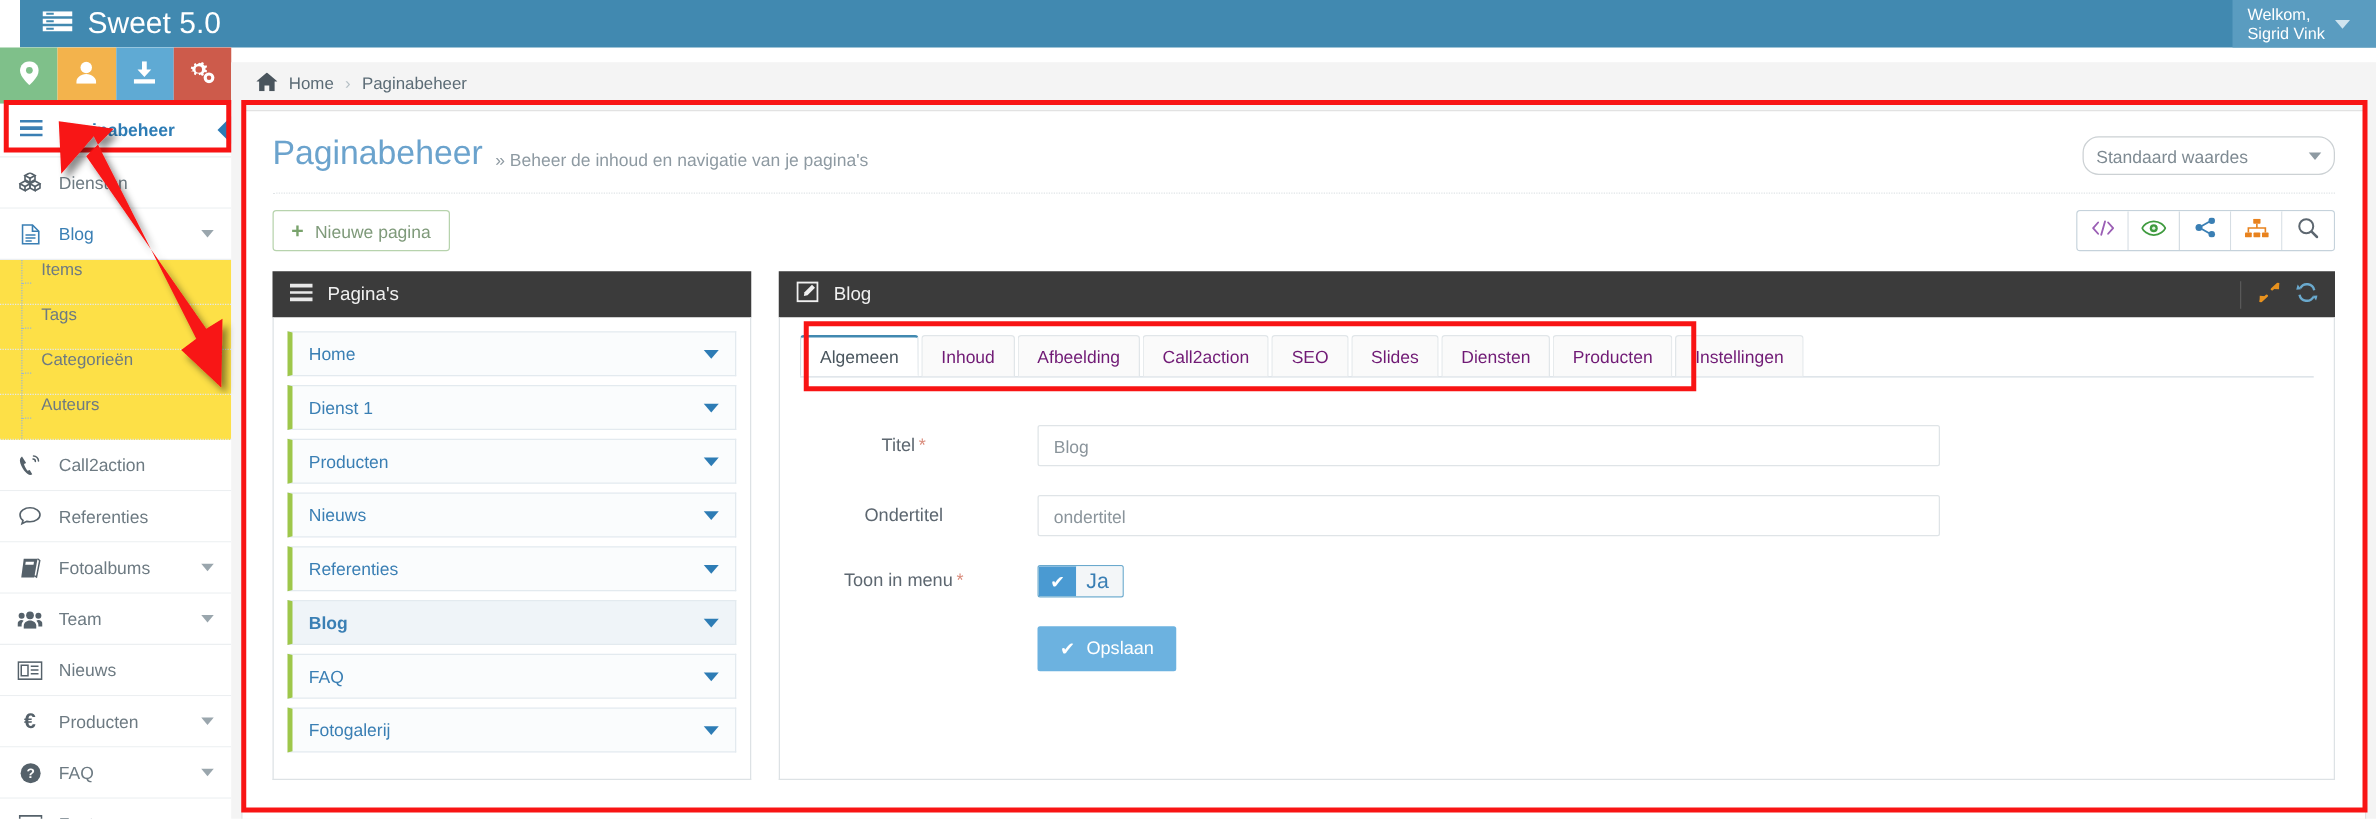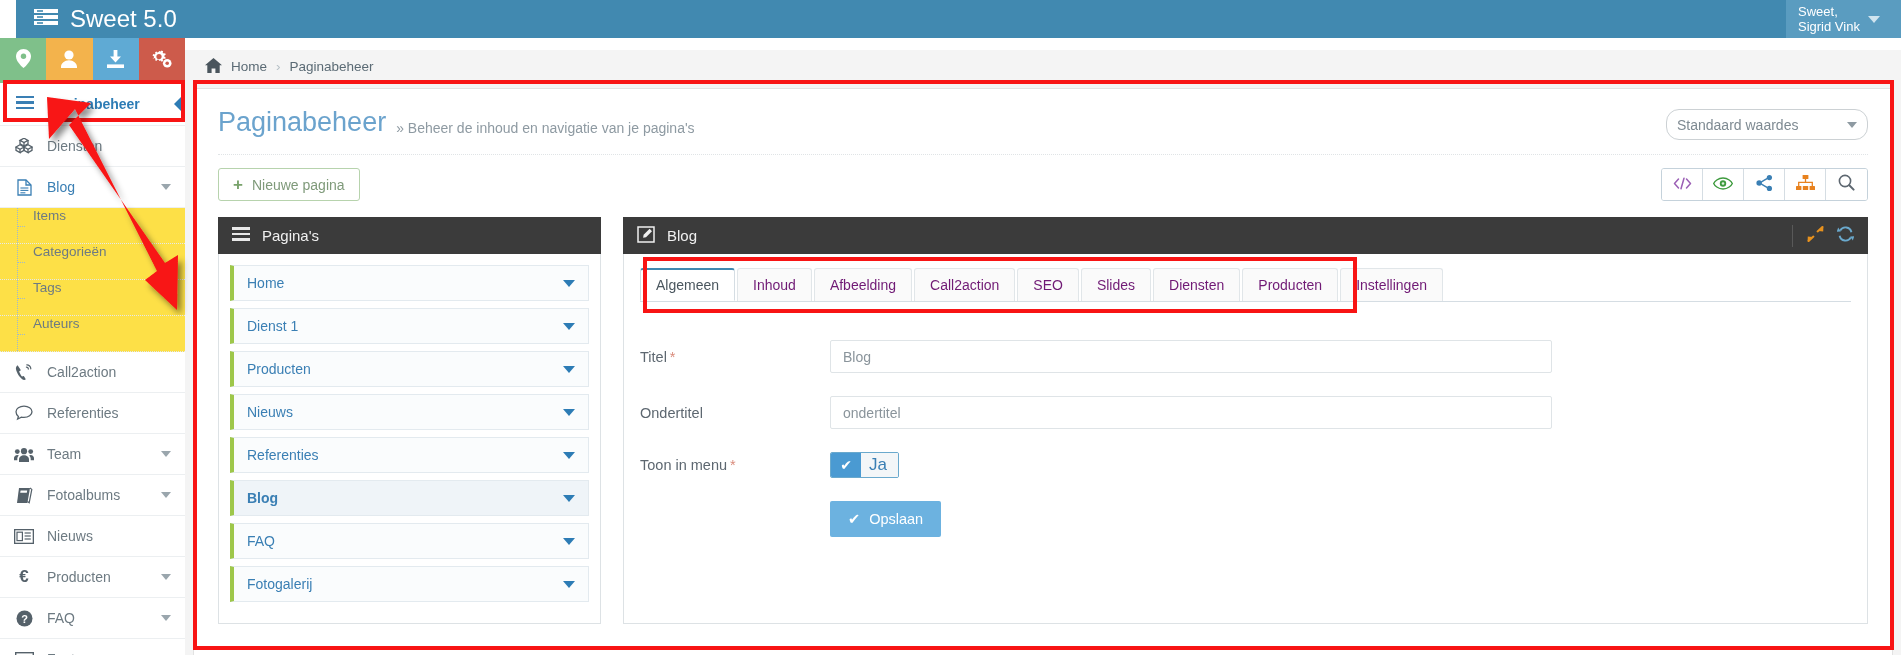--- a/index.html
+++ b/index.html
@@ -196,21 +196,21 @@
   }
   .tab.active {
     background: #ffffff; color: #4a565e;
     border: 1px solid #d5dde3; border-top: 2px solid #4189b0;
     border-bottom: 1px solid #fff; margin-bottom: -1px;
   }
 
   .form { padding: 38px 0 0 0; }
   .form-row { display: flex; align-items: center; margin-bottom: 23px; }
   .form-label {
-    width: 190px; text-align: left; padding-right: 24px;
+    width: 190px; text-align: center; padding-right: 24px;
     font-size: 14.5px; color: #5d6770;
   }
   .req { color: #d98a7a; margin-left: 3px; }
   .form-input {
     width: 722px; height: 33px; border: 1px solid #dfe4e7; background: #fff;
     display: flex; align-items: center; padding: 0 12px;
     font-size: 14px; color: #8a949b; border-radius: 2px;
   }
   .toggle {
     display: flex; align-items: center; height: 26px;
@@ -254,21 +254,21 @@
             <rect x="3" y="1.2" width="6" height="1.6"></rect>
         <rect x="3" y="7.2" width="6" height="1.6"></rect>
             <rect x="3" y="13.2" width="6" height="1.6"></rect>
           </g>
       </svg>
     </span>
     <span>Sweet 5.0</span>
   </div>
   <div class="user-box">
     <div>
-      <div>Sweet,</div>
+      <div>Welkom,</div>
       <div>Sigrid Vink</div>
     </div>
     <span class="user-caret"></span>
   </div>
 </div>
 
 <div class="sidebar">
 
   <div class="quick-actions">
     <div class="qa qa-green">
@@ -350,24 +350,24 @@
           </g>
         </svg>
     </span>
     <span class="si-label">Blog</span>
     <span class="chev"></span>
   </div>
   <div class="side-sub">
     <span>Items</span>
   </div>
   <div class="side-sub">
+    <span>Tags</span>
+  </div>
+  <div class="side-sub">
     <span>Categorieën</span>
-  </div>
-  <div class="side-sub">
-    <span>Tags</span>
   </div>
   <div class="side-sub">
     <span>Auteurs</span>
   </div>
 
   <div class="side-item">
     <span class="si-icon">
       <svg width="18" height="17" viewBox="0 0 18 17">
           <path fill="#55616a" d="M2.6 1.2C1.4 2 .6 3.4 1 5.3c.7 3.7 3.6 8 6.2 9.9 1.3 1 2.8.9 3.6.1l-2-3.4-1.8.7C5.8 11.1 4.6 9 4.2 7.2l1.7-.9z"></path>
           <g fill="none" stroke="#55616a" stroke-width="1.2" stroke-linecap="round">
@@ -379,48 +379,48 @@
     <span class="si-label">Call2action</span>
   </div>
 
   <div class="side-item">
     <span class="si-icon">
       <svg width="18" height="16" viewBox="0 0 18 16">
           <path fill="none" stroke="#55616a" stroke-width="1.3" d="M9 1.2c4.4 0 8 2.5 8 5.6s-3.6 5.6-8 5.6c-.9 0-1.8-.1-2.6-.3L2.6 14l.8-2.6C2 10.3 1 8.7 1 6.8c0-3.1 3.6-5.6 8-5.6z"></path>
         </svg>
     </span>
     <span class="si-label">Referenties</span>
+  </div>
+
+  <div class="side-item">
+    <span class="si-icon">
+      <svg width="17" height="17" viewBox="0 0 17 17">
+          <path fill="#55616a" d="M3 1h11l-2.6 15H1z"></path>
+          <path fill="#fff" d="M4.6 3.4h6.6l-.4 2.4H4.2z"></path>
+          <path fill="none" stroke="#55616a" stroke-width="1.2" d="M14 1l1.8 1.4-2.6 13.3-1.8-1.2"></path>
+        </svg>
+    </span>
+    <span class="si-label">Fotoalbums</span>
+    <span class="chev"></span>
   </div>
 
   <div class="side-item">
     <span class="si-icon">
       <svg width="20" height="15" viewBox="0 0 20 15">
           <g fill="#55616a">
         <circle cx="10" cy="4.2" r="3.1"></circle>
             <path d="M10 8.3c-2.8 0-5 1.9-5 4.2V15h10v-2.5c0-2.3-2.2-4.2-5-4.2z"></path>
         <circle cx="3.3" cy="4.6" r="2.4"></circle>
             <path d="M3.3 7.9C1.5 7.9 0 9.3 0 11v2.2h3.3V12c0-1.3.6-2.5 1.6-3.4-.5-.4-1-.7-1.6-.7z"></path>
         <circle cx="16.7" cy="4.6" r="2.4"></circle>
             <path d="M16.7 7.9c-.6 0-1.1.3-1.6.7 1 .9 1.6 2.1 1.6 3.4v1.2H20V11c0-1.7-1.5-3.1-3.3-3.1z"></path>
           </g>
         </svg>
     </span>
     <span class="si-label">Team</span>
-    <span class="chev"></span>
-  </div>
-
-  <div class="side-item">
-    <span class="si-icon">
-      <svg width="17" height="17" viewBox="0 0 17 17">
-          <path fill="#55616a" d="M3 1h11l-2.6 15H1z"></path>
-          <path fill="#fff" d="M4.6 3.4h6.6l-.4 2.4H4.2z"></path>
-          <path fill="none" stroke="#55616a" stroke-width="1.2" d="M14 1l1.8 1.4-2.6 13.3-1.8-1.2"></path>
-        </svg>
-    </span>
-    <span class="si-label">Fotoalbums</span>
     <span class="chev"></span>
   </div>
 
   <div class="side-item">
     <span class="si-icon">
       <svg width="20" height="15" viewBox="0 0 20 15">
           <rect x=".6" y=".6" width="18.8" height="13.8" fill="none" stroke="#55616a" stroke-width="1.4"></rect>
           <rect x="3" y="3.2" width="5.4" height="8.4" fill="none" stroke="#55616a" stroke-width="1.2"></rect>
           <g stroke="#55616a" stroke-width="1.2">
             <path d="M10.6 4h6.2"></path>

